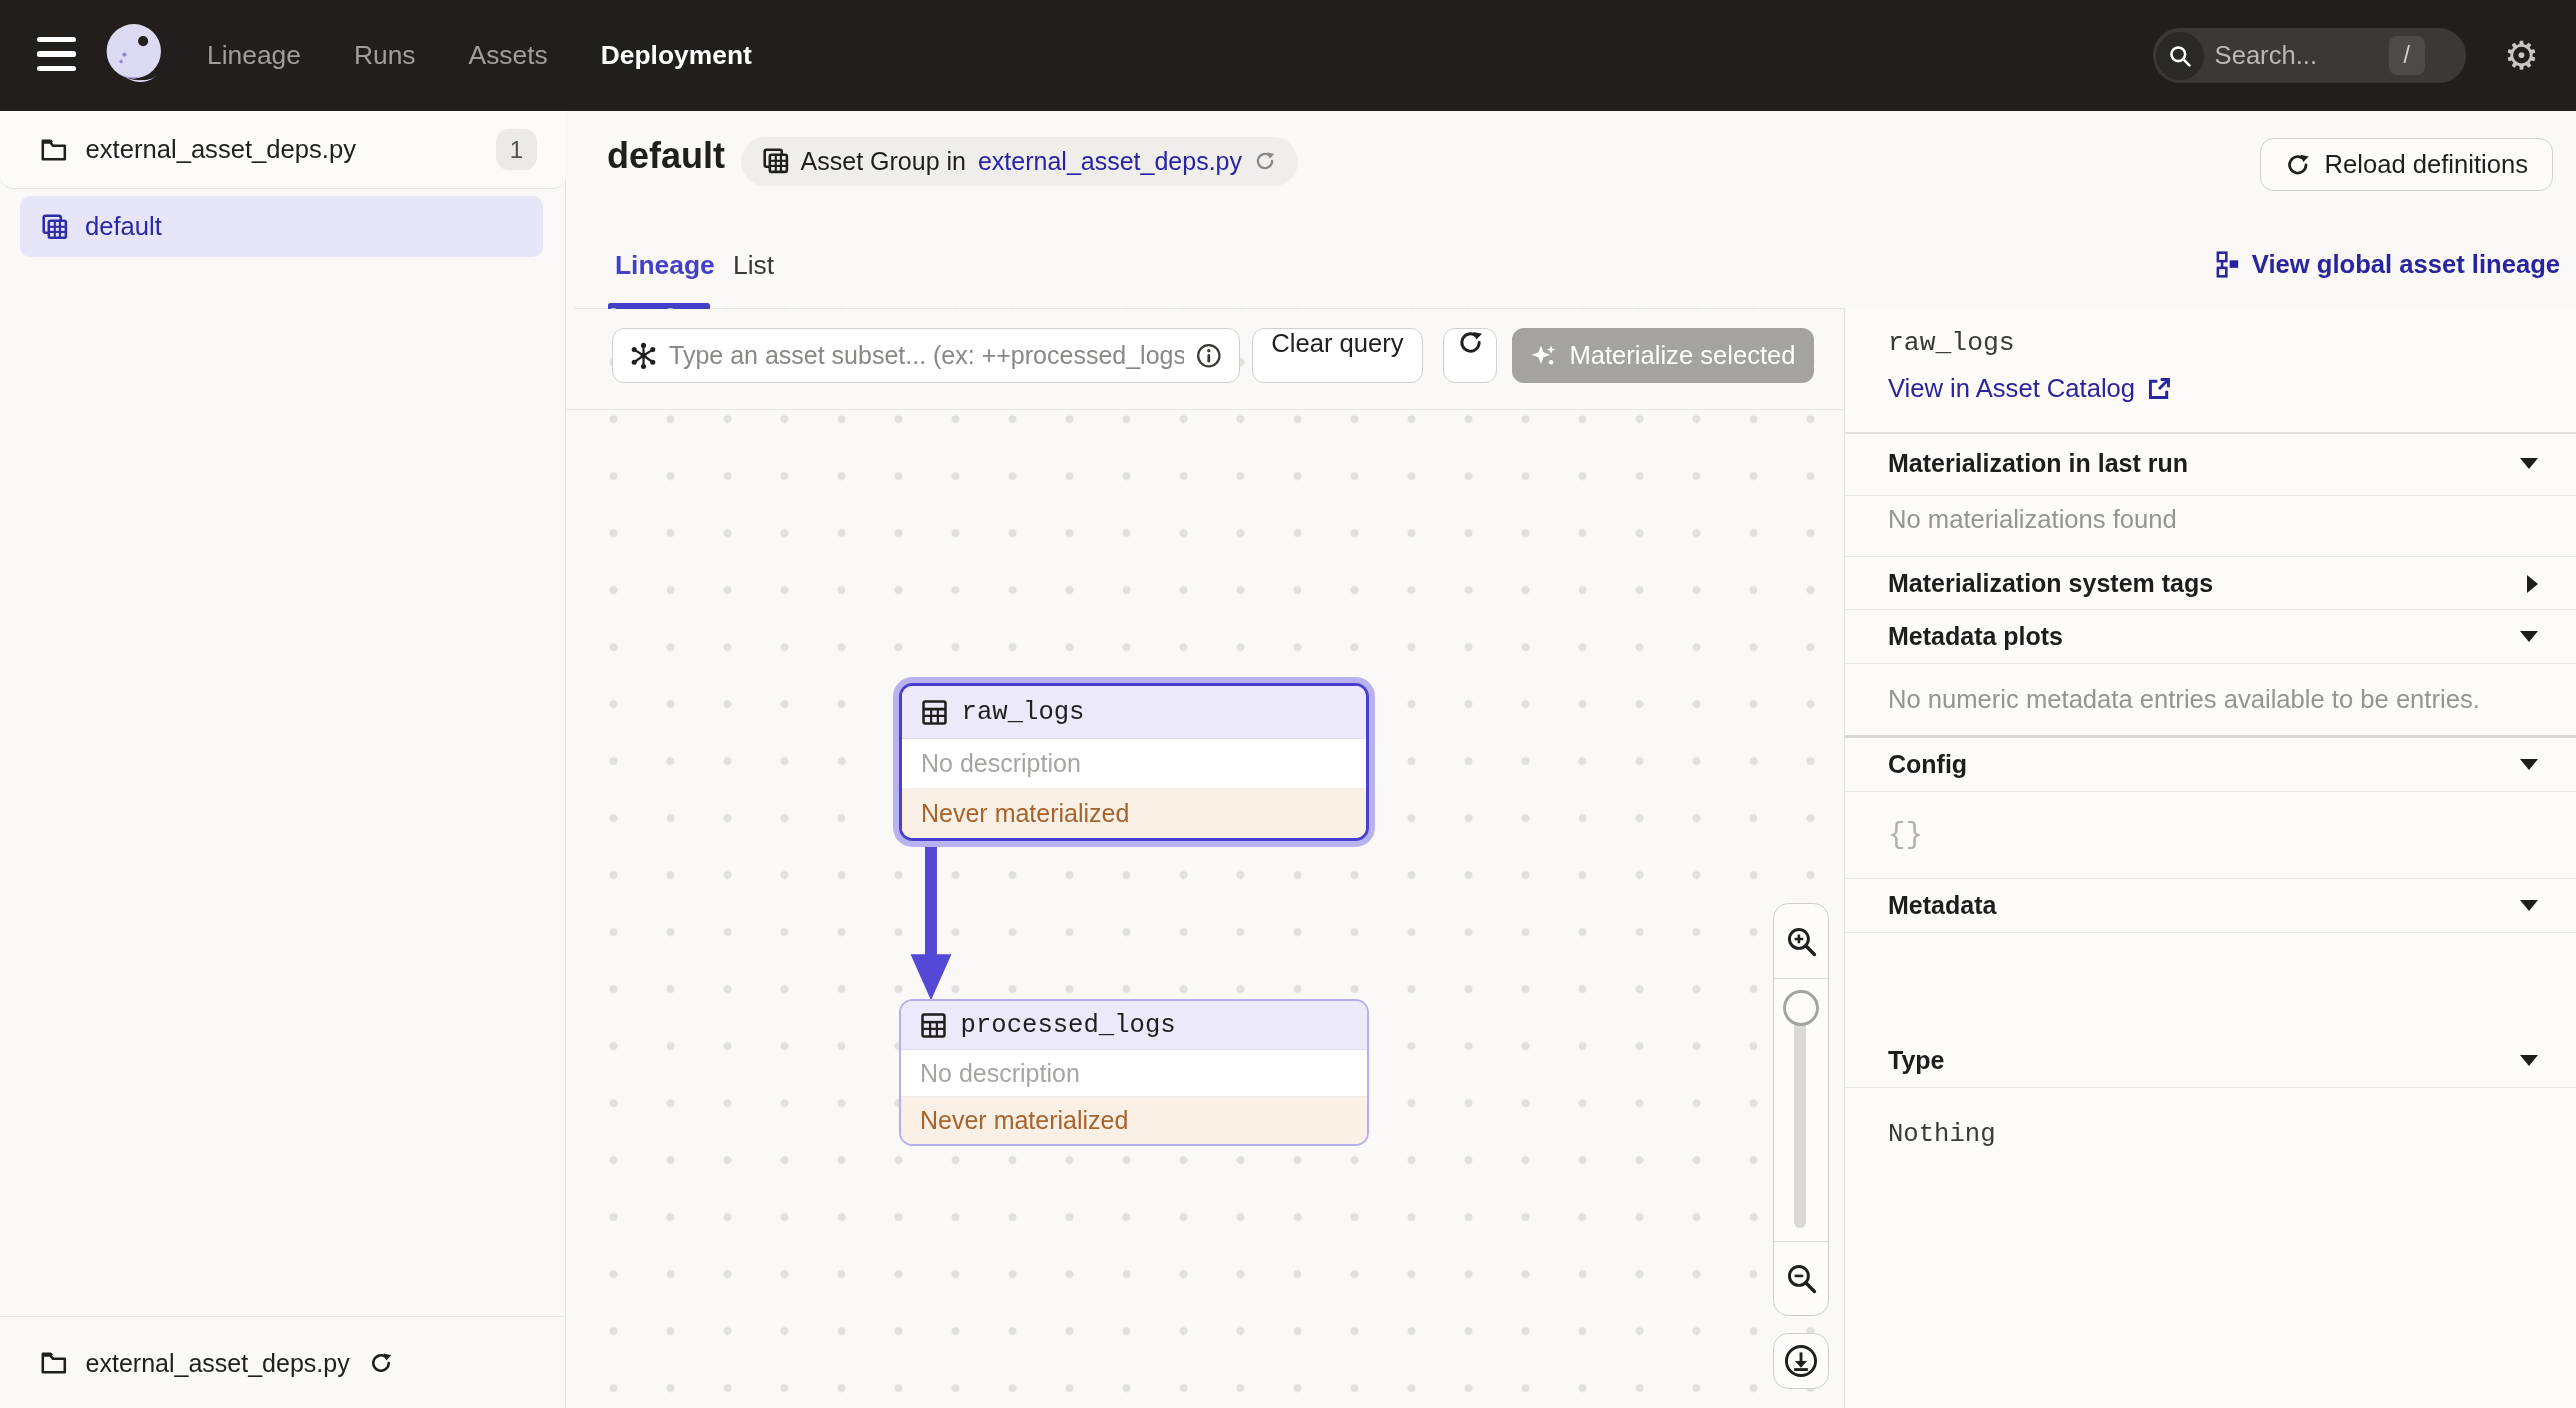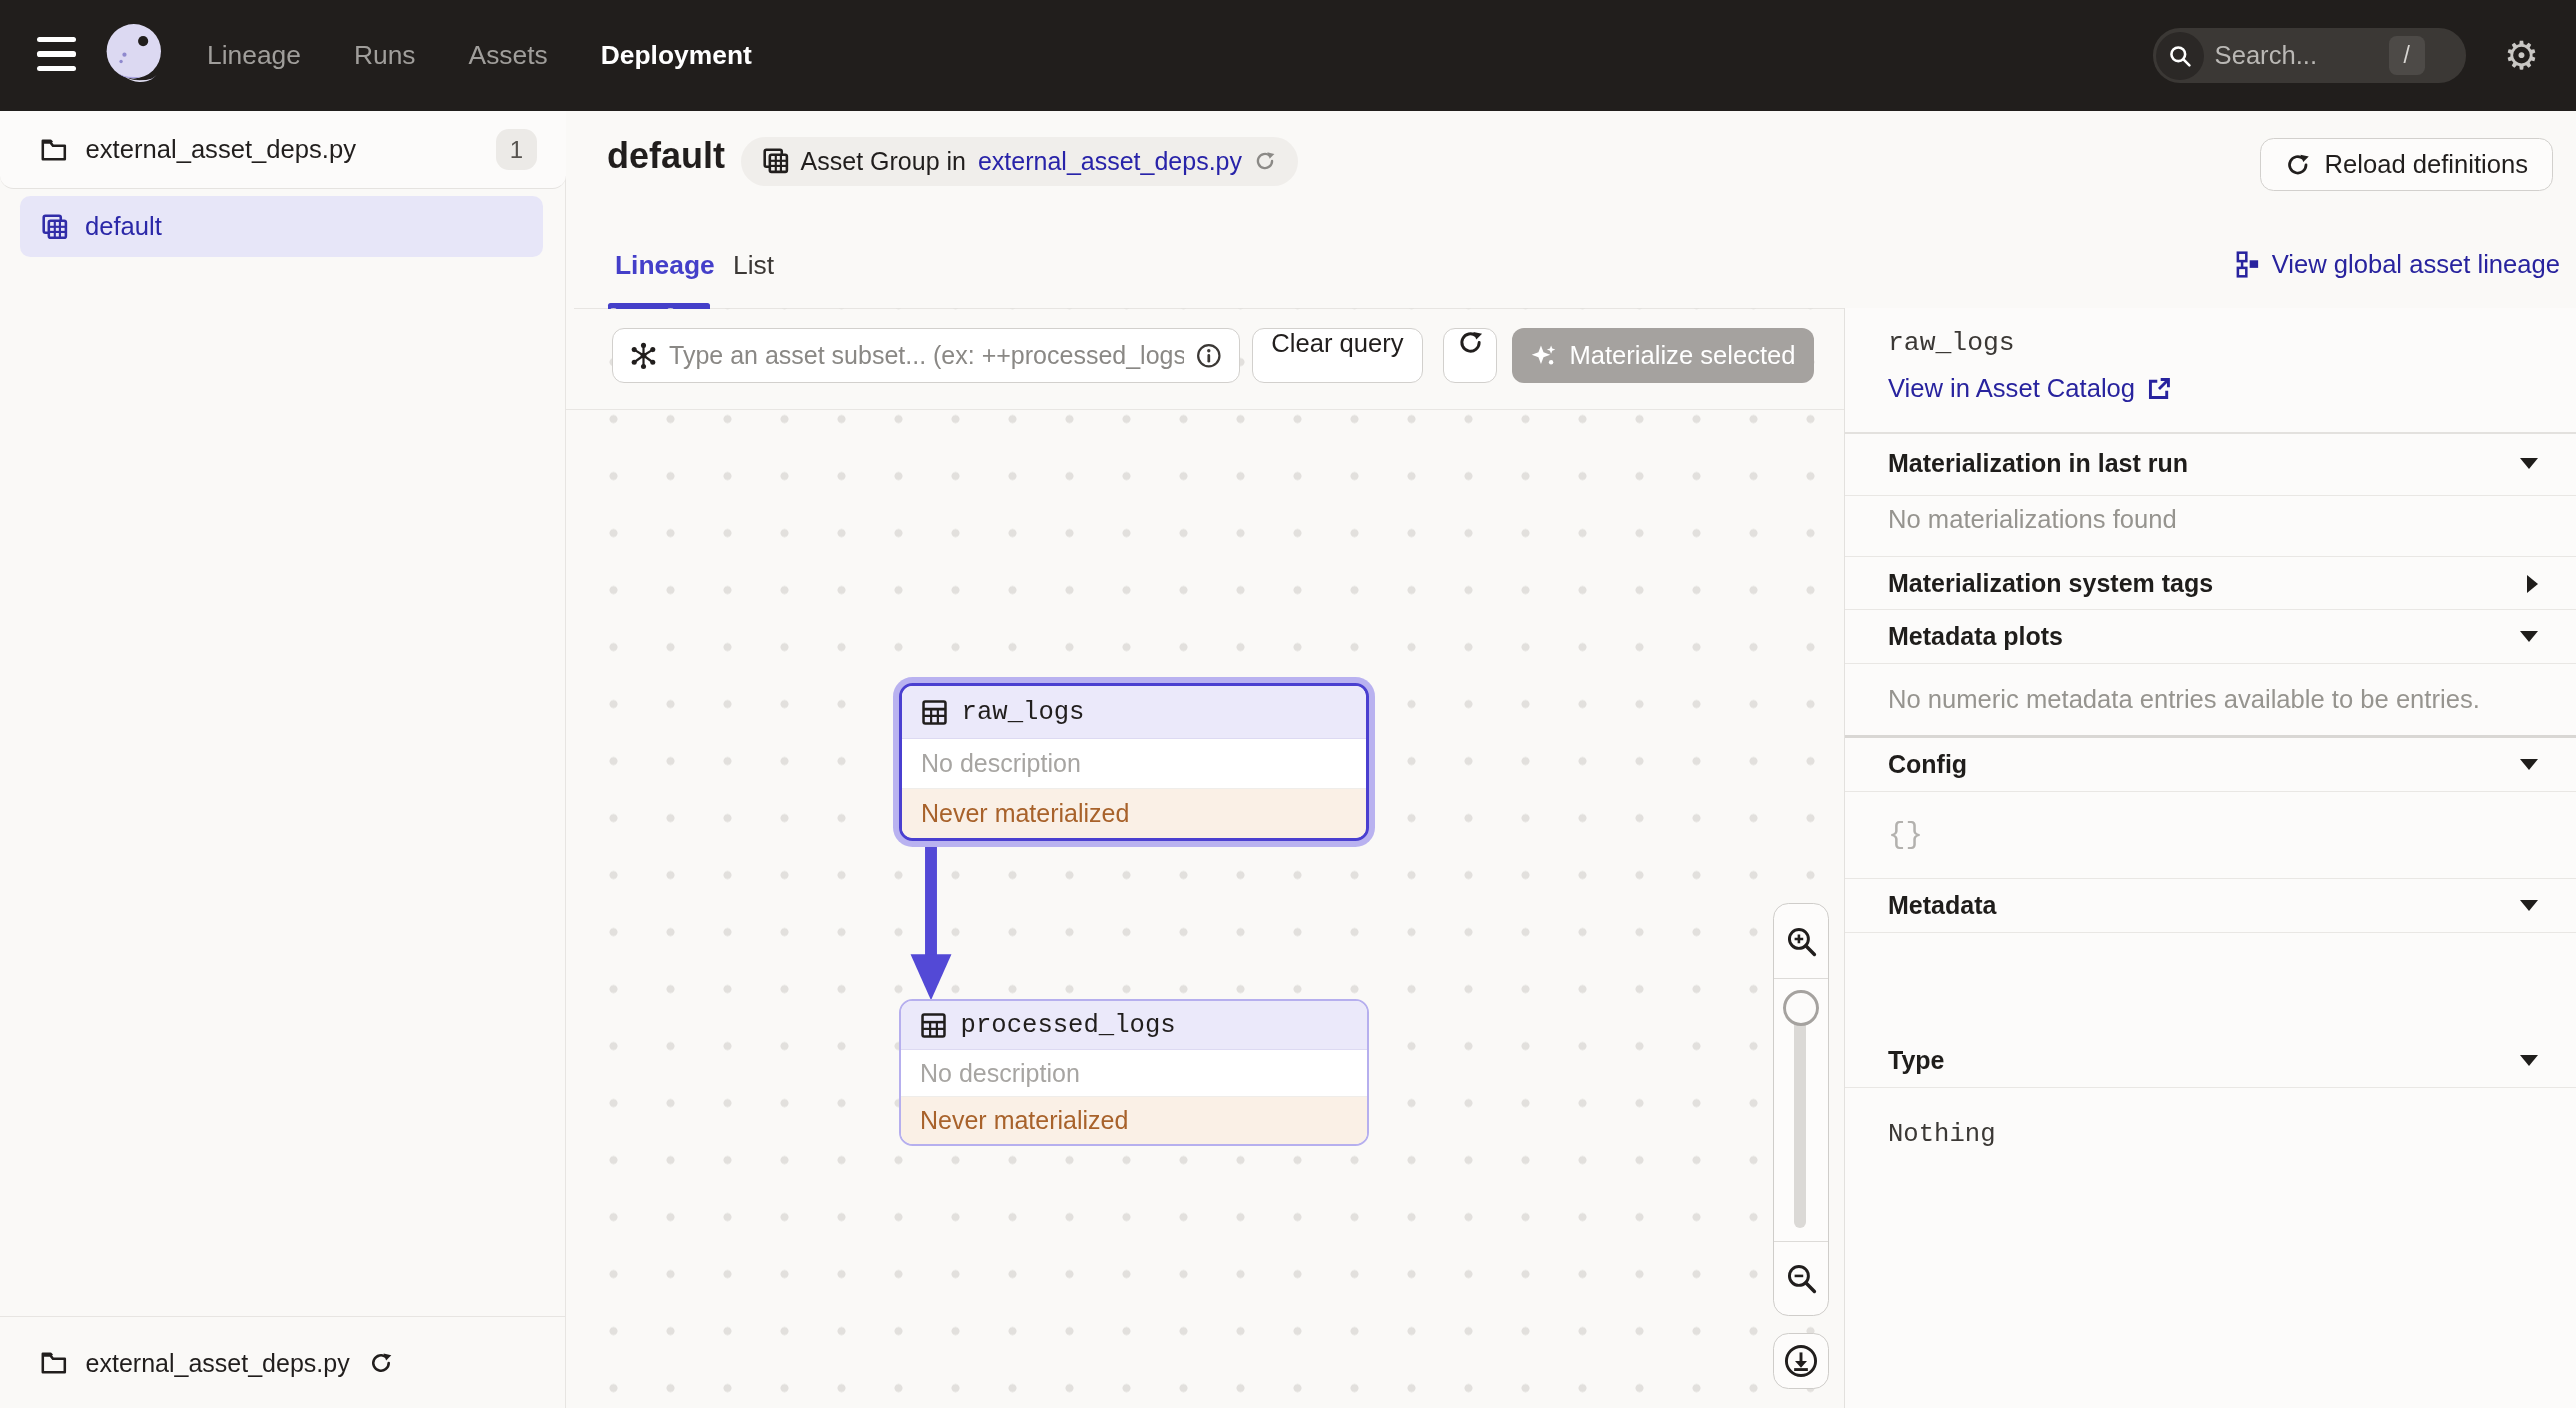--- a/index.html
+++ b/index.html
@@ -44,21 +44,21 @@
 
   
   #tabs-row { left:8px; top:115px; width:2010px; height:83px; border-bottom:0.9px solid #E7E5E2;text-align:right; }
   .tab { font-size:26.4px; cursor:pointer; }
   .tab.active { color:#443FC9; font-weight:600; }
   .tab.idle { color:#3B3835; font-weight:500; }
   #tab-lineage { left:41px; top:24px; }
   #tab-list { left:159px; top:24px; }
   #tab-underline { left:34px; top:77px; width:102px; height:6px; background:#443FC9; border-radius:2.6px 2.6px 0 0; }
   #global-lineage { right:24px; top:24px; gap:12px; cursor:pointer; }
-  #global-lineage .ltext { font-size:25.6px; color:#28239E; font-weight:400; }
+  #global-lineage .ltext { font-size:25.6px; color:#28239E; font-weight:700; }
 
   
   #graph { position:absolute; left:566px; top:308px; width:1278px; height:1101px;
     background-image:radial-gradient(circle, #E2E0DD 3.8px, transparent 4.3px);
     background-size:57px 57px; background-position:19px 25.6px; }
   #toolbar-border { left:0; top:101px; width:1278px; height:0.9px; background:#E8E6E3; }
   #query-input-wrap { left:46px; top:20.4px; width:628px; height:55px; background:#FFFFFF; border:0.9px solid #D2D0CD; border-radius:12px; padding:0 17px; gap:12px; }
   #query-input { border:none; outline:none; flex:1; font-size:25px; color:#7f1d1d; background:transparent; font-family:"Liberation Sans",sans-serif; }
   #query-input::placeholder { color:#8A8885; }
   .toolbtn { background:#FFFFFF; border:0.9px solid #D2D0CD; border-radius:12px; height:55px; cursor:pointer; display:flex; align-items:flex-start; justify-content:center; }

